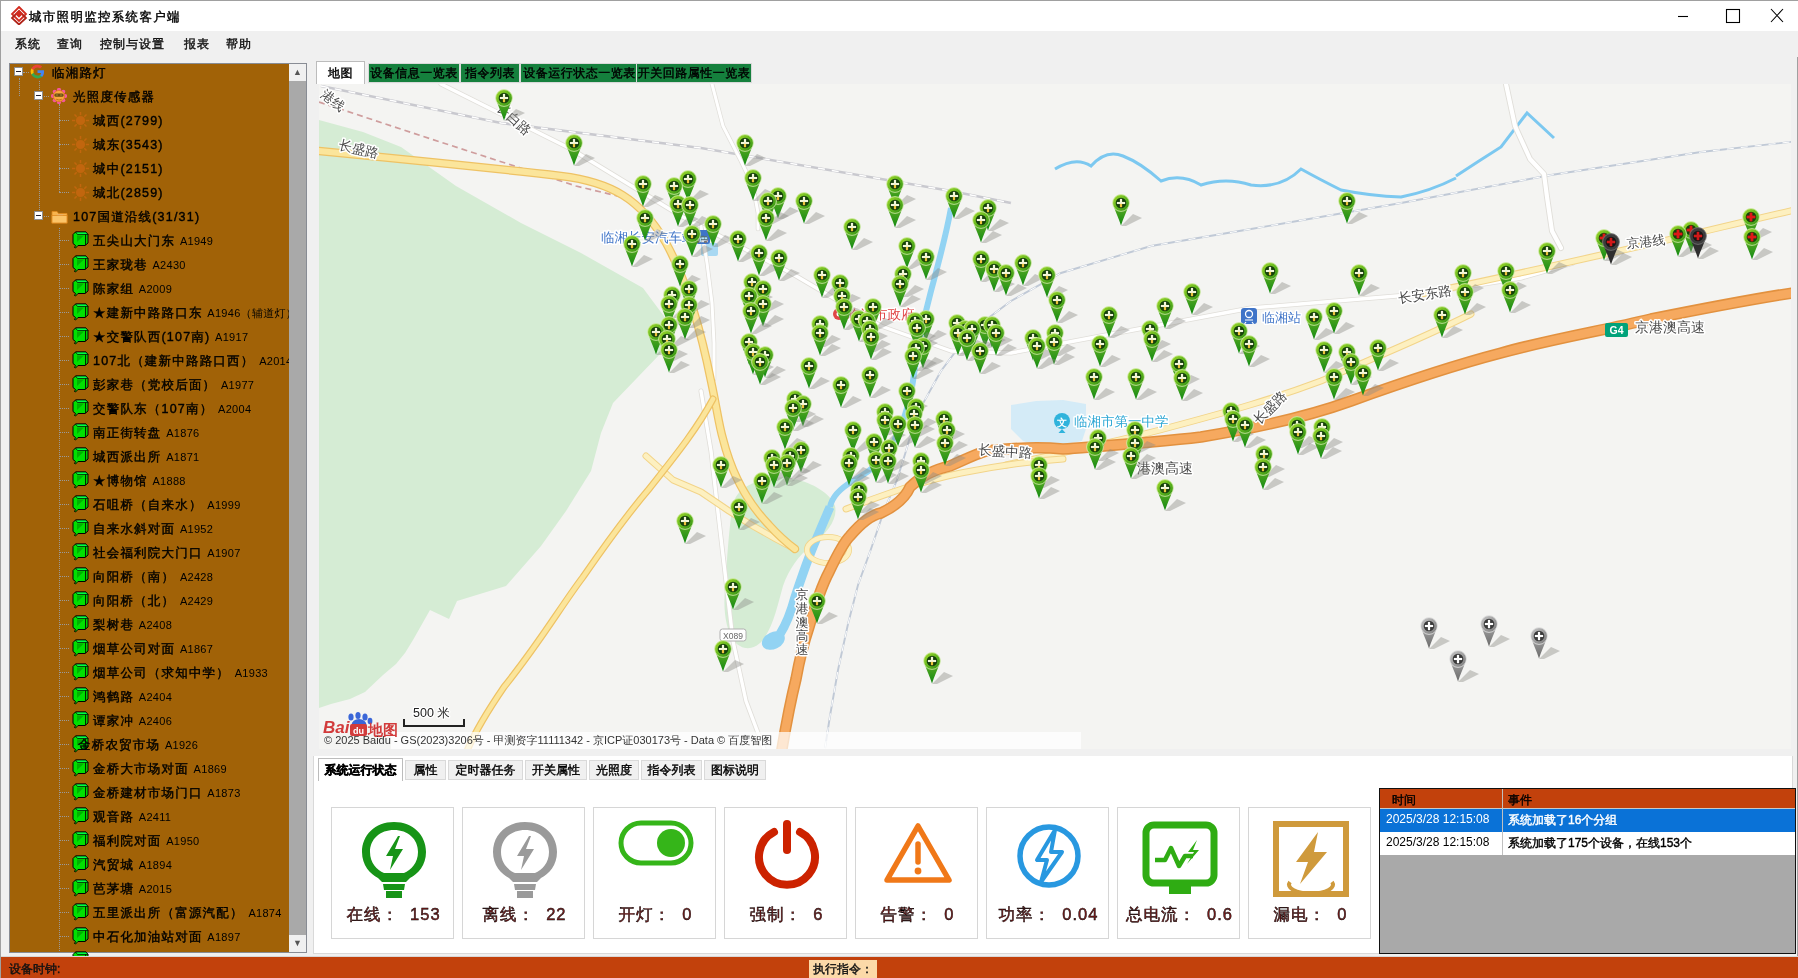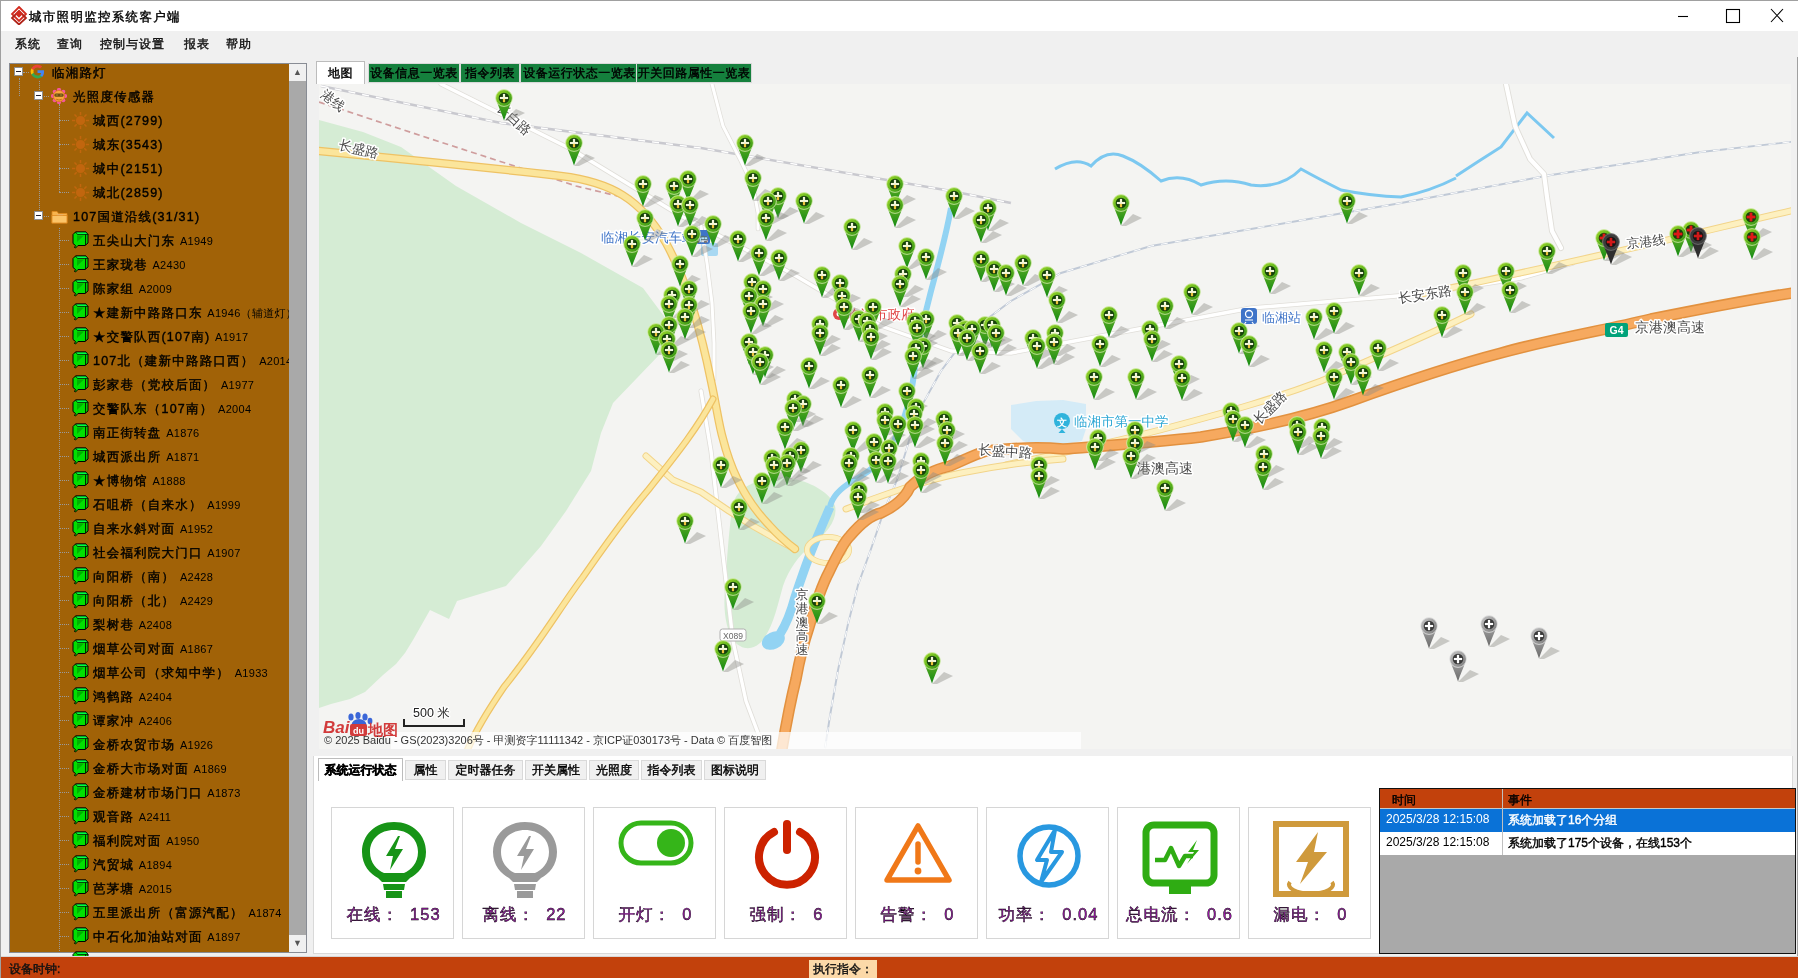--- a/index.html
+++ b/index.html
@@ -23,21 +23,21 @@
 #maptabs{left:312px;top:60px;width:1480px;height:22px}
 .mtab{position:absolute;top:2px;height:20px;background:#15803d;border:1px solid #d9d9d9;font-size:12px;color:#000;text-align:center;letter-spacing:.5px;-webkit-text-stroke:0.4px #000}
 .mtab.act{top:0;height:23px;background:#fff;border:1px solid #bcbcbc;border-bottom:none;z-index:2}
 #mapwrap{left:318px;top:83px;width:1472px;height:665px;background:#f4f4f2}
 #botpanel{left:312px;top:755px;width:1480px;height:198px;background:#fff;border:1px solid #d9d9d9;border-top:none}
 #bottabs{left:312px;top:757px;width:1480px;height:22px}
 .btab{position:absolute;top:2px;height:20px;background:#f0f0f0;border:1px solid #d9d9d9;font-size:12px;color:#000;text-align:center;-webkit-text-stroke:0.4px #000}
 .btab.act{top:0;height:23px;background:#fff;border:1px solid #bcbcbc;border-bottom:none;font-weight:bold;z-index:2}
 .card{position:absolute;top:806px;width:123px;height:132px;background:#fff;border:1px solid #d6d6d6}
 .card .ic{position:absolute;left:0;top:12px;width:123px;height:80px;text-align:center}
-.card .lb{position:absolute;left:0;bottom:12px;width:123px;text-align:center;font-size:16.5px;color:#a21caf;letter-spacing:1px;-webkit-text-stroke:0.45px #000}
+.card .lb{position:absolute;left:0;bottom:12px;width:123px;text-align:center;font-size:16.5px;color:#7f1d1d;letter-spacing:1px;-webkit-text-stroke:0.45px #000}
 #evtbl{left:1378px;top:787px;width:417px;height:166px;background:#a9a9a9;border:1px solid #111;font-size:12px}
 #evtbl .hdr{position:absolute;left:0;top:0;width:100%;height:20px;background:#c2410c;border-bottom:1px solid #c8c8c8}
 #evtbl .r1{position:absolute;left:0;top:20px;width:100%;height:23px;background:#0a72d7;color:#fff}
 #evtbl .r2{position:absolute;left:0;top:43px;width:100%;height:23px;background:#fff;color:#000}
 #evtbl .c1{position:absolute;left:6px;top:3px}
 #evtbl .c2{position:absolute;left:128px;top:3px}
 #evtbl .vline{position:absolute;left:122px;top:0;height:66px;border-left:1px solid #c0c0c0}
 #statusbar{left:0;top:955px;width:1798px;height:37px;background:#c2410c;border-top:1px solid #d8d8d8;font-size:12px;color:#111}
 </style></head><body>
 <div id="win">
@@ -396,21 +396,21 @@
         </svg>
         <span class="nm" style="position:absolute;left:83px;top:5px">谭家冲 <span class="id">A2406</span></span>
       </div>
 <div class="trow" style="top:668px">
         <svg width="17" height="18" viewBox="0 0 17 18" style="position:absolute;left:62px;top:3px">
           <path d="M3.5 1 L14 1 L16 3.5 L16 12 L13 14.5 L6 14.5 L3.5 17 L2.5 16.5 L3.5 14.5 L1 12.5 L1 3.5 Z" fill="#00e000" stroke="#000" stroke-width="1"></path>
           <path d="M3.5 1 L5.5 3.5 L16 3.5 L14 1 Z" fill="#00ff44" stroke="#000" stroke-width=".7"></path>
           <path d="M13.6 3.5 L13.6 14.2" stroke="#000" stroke-width=".9"></path>
           <path d="M5 4.5 h7 l-7 6.5 Z" fill="#00b000"></path>
         </svg>
-        <span class="nm" style="position:absolute;left:83px;top:5px">金桥农贸市场 <span class="id">A1926</span></span>
+        <span class="nm" style="position:absolute;left:68px;top:5px">金桥农贸市场 <span class="id">A1926</span></span>
       </div>
 <div class="trow" style="top:692px">
         <svg width="17" height="18" viewBox="0 0 17 18" style="position:absolute;left:62px;top:3px">
           <path d="M3.5 1 L14 1 L16 3.5 L16 12 L13 14.5 L6 14.5 L3.5 17 L2.5 16.5 L3.5 14.5 L1 12.5 L1 3.5 Z" fill="#00e000" stroke="#000" stroke-width="1"></path>
           <path d="M3.5 1 L5.5 3.5 L16 3.5 L14 1 Z" fill="#00ff44" stroke="#000" stroke-width=".7"></path>
           <path d="M13.6 3.5 L13.6 14.2" stroke="#000" stroke-width=".9"></path>
           <path d="M5 4.5 h7 l-7 6.5 Z" fill="#00b000"></path>
         </svg>
         <span class="nm" style="position:absolute;left:83px;top:5px">金桥大市场对面 <span class="id">A1869</span></span>
       </div>

